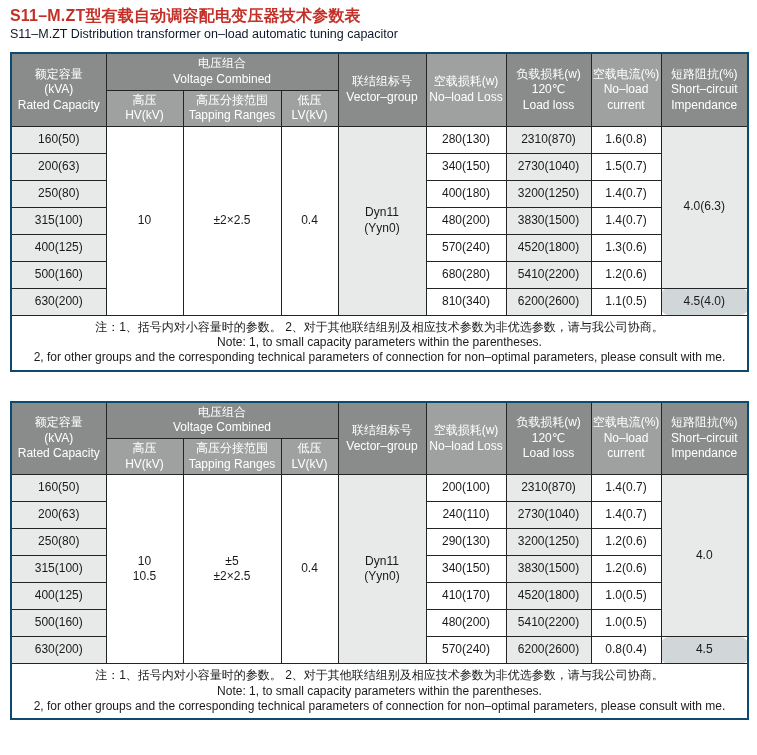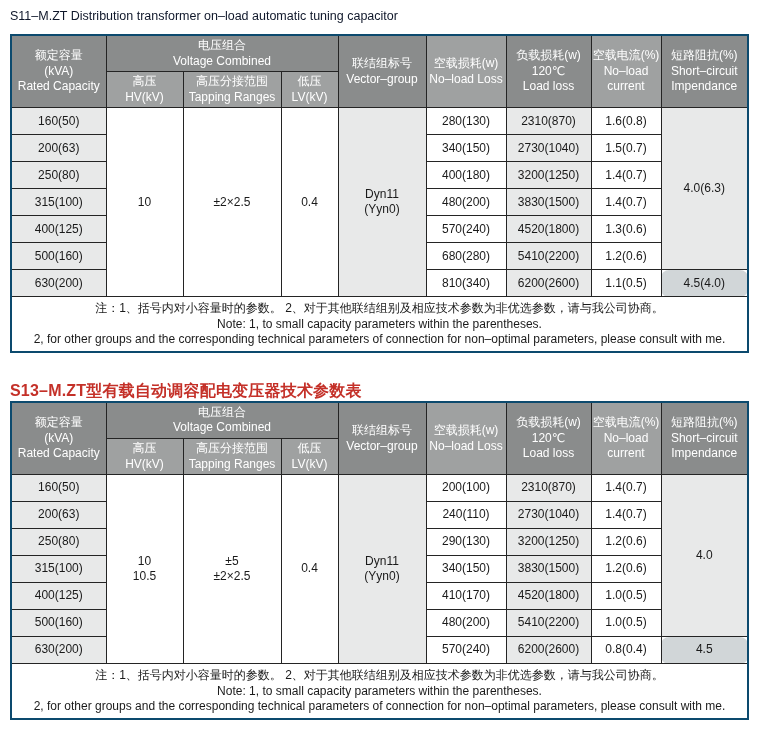--- a/index.html
+++ b/index.html
@@ -54,20 +54,21 @@
     background:#ffffff;
   }
   .note-line { font-size:12px; line-height:1.28; }
 </style>
 </head>
 <body>
 
 <div class="page">
 
   <div class="section">
+    <h1 class="sec-title-zh">S11–M.ZT型有载自动调容配电变压器技术参数表</h1>
     <div class="sec-title-en">S11–M.ZT  Distribution transformer on–load automatic tuning capacitor</div>
 
     <table class="spec">
       <colgroup>
         <col style="width:95px">
           <col style="width:77px">
           <col style="width:98px">
         <col style="width:57px">
           <col style="width:88px">
           <col style="width:80px">
@@ -160,21 +161,20 @@
             <div class="note-line">注：1、括号内对小容量时的参数。 2、对于其他联结组别及相应技术参数为非优选参数，请与我公司协商。</div>
             <div class="note-line">Note: 1, to small capacity parameters within the parentheses.</div>
             <div class="note-line">2, for other groups and the corresponding technical parameters of connection for non–optimal parameters, please consult with me.</div>
           </td>
         </tr>
       </tbody>
     </table>
   </div>
 
   <div class="section">
-    <h1 class="sec-title-zh">S13–M.ZT型有载自动调容配电变压器技术参数表</h1>
 
     <table class="spec">
       <colgroup>
         <col style="width:95px">
           <col style="width:77px">
           <col style="width:98px">
         <col style="width:57px">
           <col style="width:88px">
           <col style="width:80px">
         <col style="width:85px">

